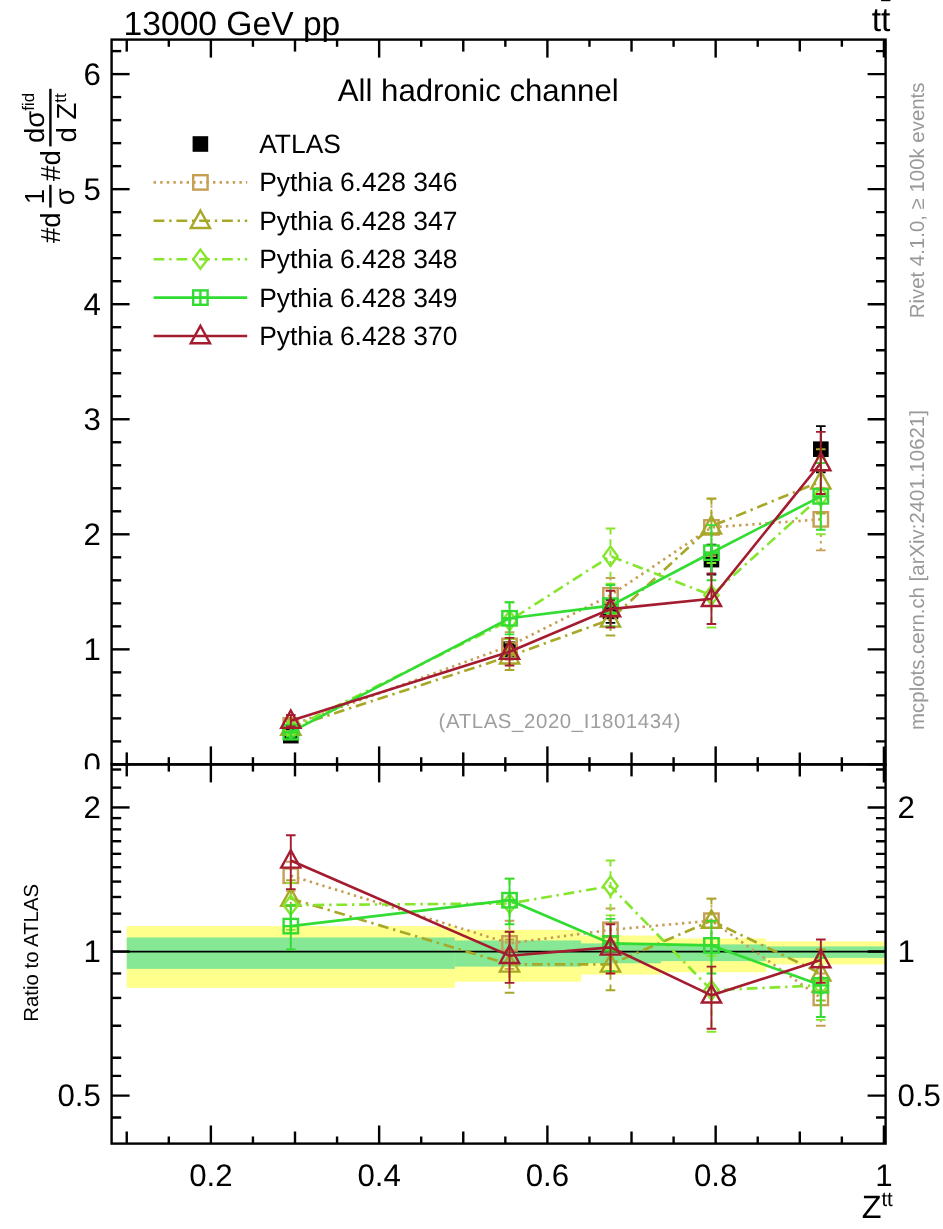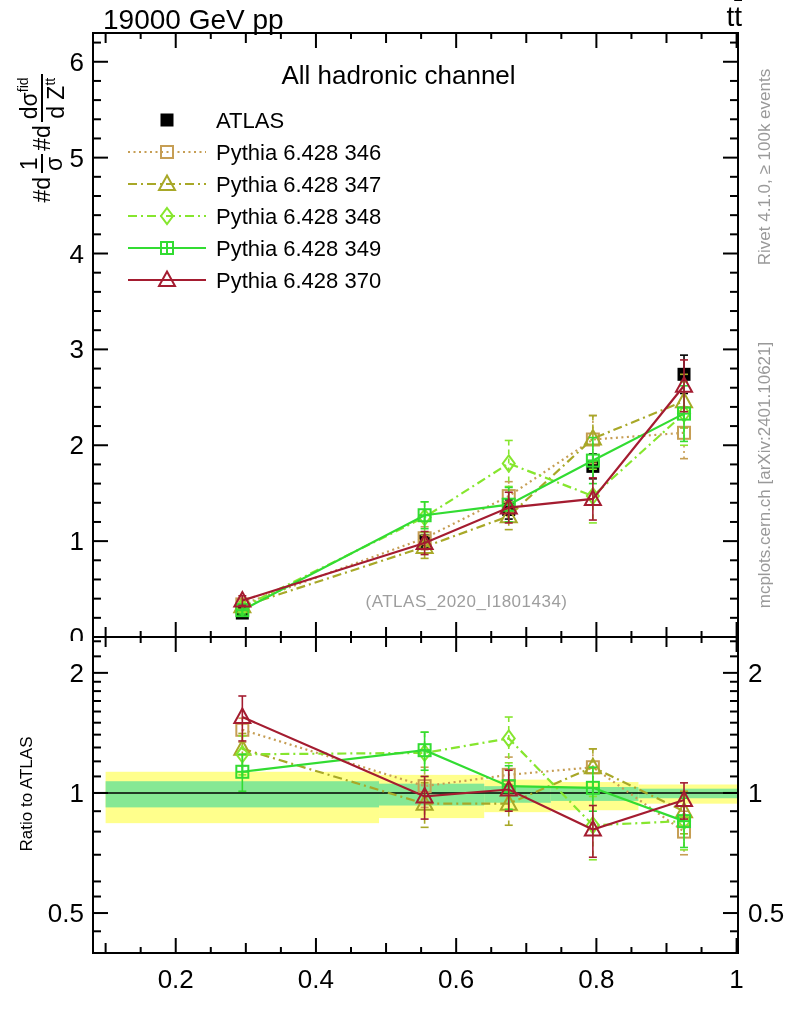--- a/index.html
+++ b/index.html
@@ -24,21 +24,21 @@
   .note-bottom{left:585px;top:465px;width:360px;height:20px;}
   .xlabel{left:544px;top:990px;width:200px;text-align:right;font-size:27px;}
   .xlabel sup{font-size:17px;}
   svg text{font-family:"Liberation Sans",sans-serif;fill:#000;}
 </style>
 </head>
 <body>
 
 <div class="page">
 
-  <div class="abs beam">19000 GeV pp</div>
+  <div class="abs beam">13000 GeV pp</div>
 
   <div class="abs process"><span>t</span><span class="bar">t</span></div>
 
   <div class="abs ptitle">All hadronic channel</div>
 
   <div class="abs vrot ylabel-main">
     <span class="tok">#d</span>
     <span class="frac">
       <span class="num">1</span>
       <span class="den">σ</span>
@@ -50,20 +50,21 @@
     </span>
   </div>
 
   <div class="abs vrot ylabel-ratio">Ratio to ATLAS</div>
 
   <div class="abs vrot note note-top">Rivet 4.1.0, ≥ 100k events</div>
   <div class="abs vrot note note-bottom">mcplots.cern.ch [arXiv:2401.10621]</div>
 
   <div class="abs watermark">(ATLAS_2020_I1801434)</div>
 
+  <div class="abs xlabel"><span>Z</span><sup>tt</sup></div>
 
   <svg id="chart" class="abs" style="left:0;top:0" width="786" height="1024">
       <defs>
         <clipPath id="clipMainLab">
           <rect x="0" y="0" width="91" height="641"></rect>
         </clipPath>
         <clipPath id="clipMain">
           <rect x="94" y="34" width="643" height="602"></rect>
         </clipPath>
         <clipPath id="clipRatio">

